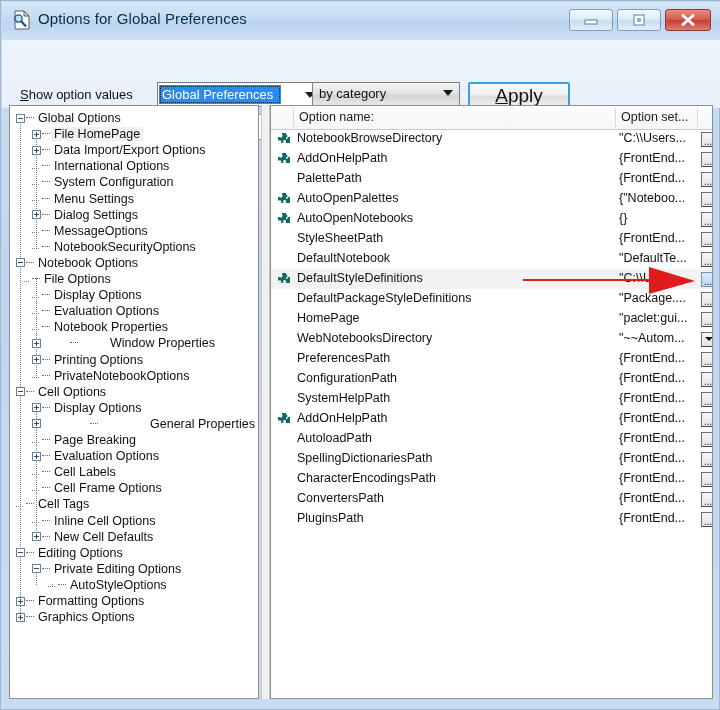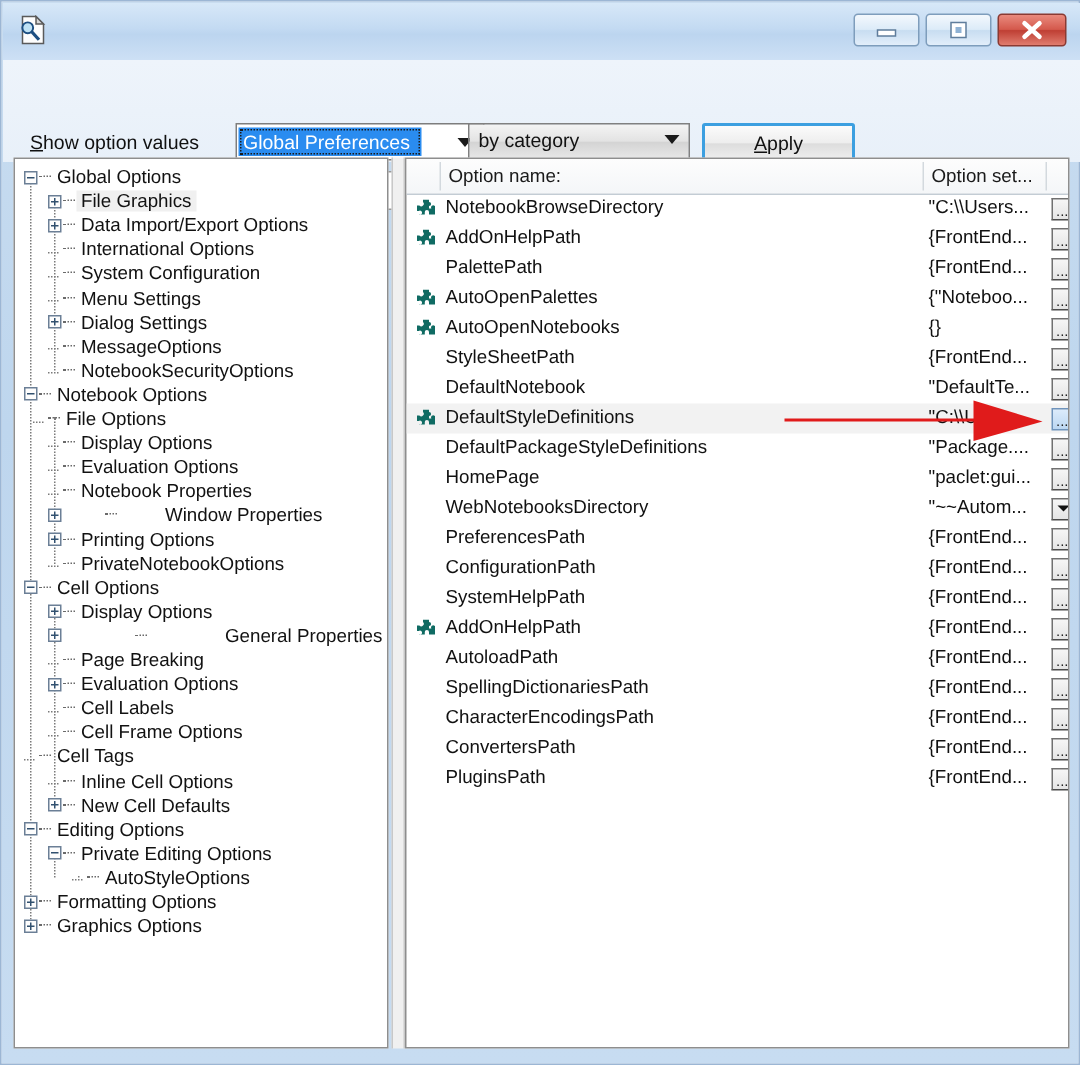--- a/index.html
+++ b/index.html
@@ -119,21 +119,21 @@
     border-left: 5px solid transparent;
     border-right: 5px solid transparent;
     border-top: 6px solid #1a1a1a;
   }
 
   .pushbtn {
     position: absolute;
     box-sizing: border-box;
     border: 1px solid #8a8a8a;
     background: linear-gradient(180deg,#fbfbfb 0%, #eeeeee 48%, #dddddd 52%, #f0f0f0 100%);
-    font-size: 13px;
+    font-size: 19px;
     display: flex; align-items: center; justify-content: center;
     color: #111;
   }
   #btn-apply {
     left: 466px; top: 42px; width: 102px; height: 27px;
     border: 2px solid #3c9fe0;
     border-radius: 2px;
   }
   #btn-help {
     left: 466px; top: 75px; width: 102px; height: 27px;
@@ -326,20 +326,21 @@
 
   <div id="titlebar">
     <div id="title-icon">
       <svg width="20" height="21" viewBox="0 0 20 21">
         <path d="M3 1 h9 l5 5 v13 h-14 z" fill="#fdfdfd" stroke="#5a5a5a" stroke-width="1"></path>
         <path d="M12 1 v5 h5 z" fill="#d8d8d8" stroke="#5a5a5a" stroke-width="1"></path>
         <circle cx="6.5" cy="8.5" r="3.6" fill="#bfe2f5" stroke="#1d4f82" stroke-width="1.3"></circle>
         <line x1="9" y1="11" x2="14" y2="16.5" stroke="#1d4f82" stroke-width="2.2"></line>
       </svg>
     </div>
+    <div id="title-text">Options for Global Preferences</div>
 
     <div class="wbtn" id="btn-min">
       <div class="wbtn-glyph">
         <svg width="16" height="10">
             <rect x="2" y="5" width="12" height="4" fill="#ffffff" stroke="#5f7d9c" stroke-width="1"></rect>
           </svg>
       </div>
     </div>
     <div class="wbtn" id="btn-max">
       <div class="wbtn-glyph">
@@ -400,21 +401,21 @@
           <div class="vline" style="left: 26px; top: 461.8px; height: 17.1px;"></div>
           <div class="vline" style="left: 42px; top: 477.9px; height: 1px;"></div>
           <div class="tnode" style="left: 6px; top: 3px;">
             <div class="tbox"></div>
             <div class="tstem"></div>
             <span class="tlabel">Global Options</span>
           </div>
           <div class="tnode" style="left: 22px; top: 19.1px;">
             <div class="tbox plus"></div>
             <div class="tstem"></div>
-            <span class="tlabel hl">File Graphics</span>
+            <span class="tlabel hl">File HomePage</span>
           </div>
           <div class="tnode" style="left: 22px; top: 35.2px;">
             <div class="tbox plus"></div>
             <div class="tstem"></div>
             <span class="tlabel">Data Import/Export Options</span>
           </div>
           <div class="tnode" style="left: 22px; top: 51.3px;">
             <div class="tdots"><svg width="9" height="9">
                 <line x1="0" y1="4.5" x2="8" y2="4.5" stroke="#7a7a7a" stroke-width="1" stroke-dasharray="1,1"></line>
               </svg></div>

